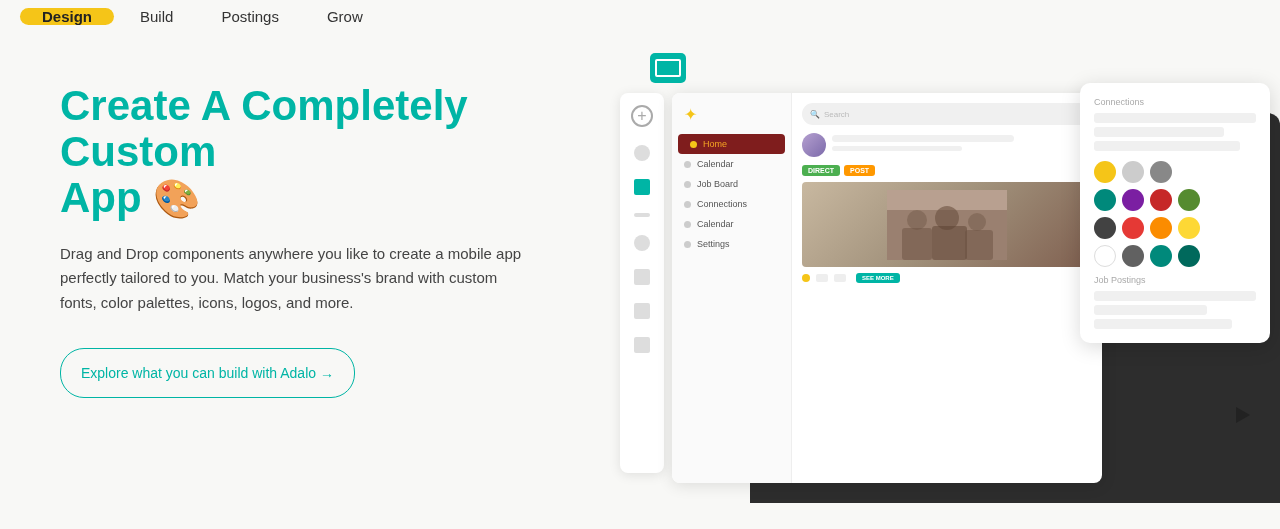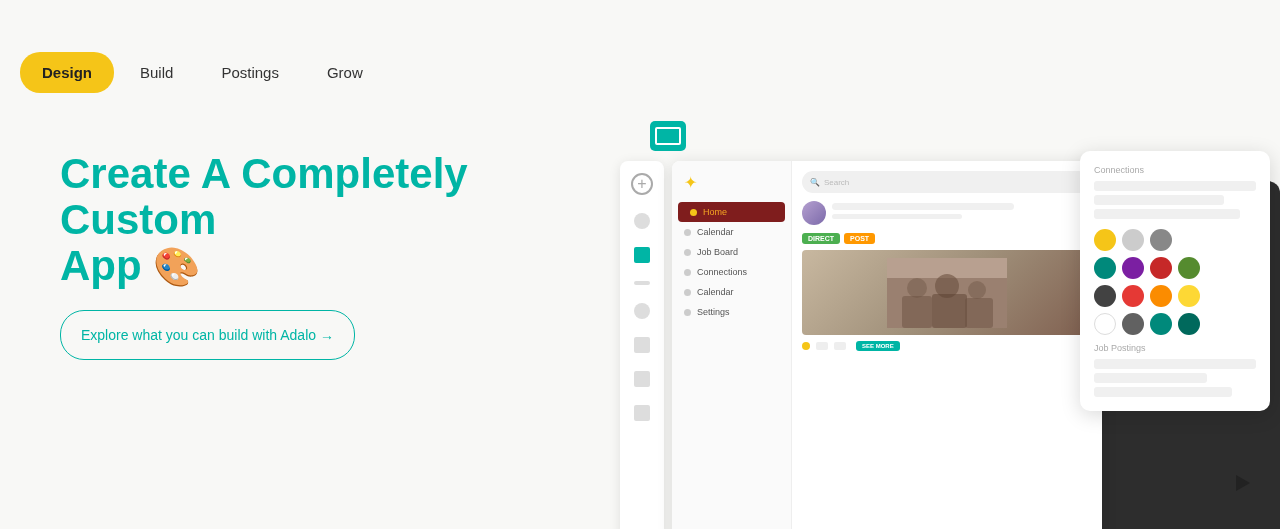--- a/index.html
+++ b/index.html
@@ -14,29 +14,28 @@
 
     
     .nav {
       display: flex;
       align-items: center;
       padding: 8px 20px;
       background: #f8f8f6;
       gap: 4px;
     }
     .nav-tab {
-      padding: 12px 22px;
+      padding: 0 22px;
       border-radius: 20px;
       font-size: 15px;
       font-weight: 500;
       cursor: pointer;
       border: none;
       background: transparent;
       color: #333;
-      margin-top: 44px;
     }
     .nav-tab.active {
       background: #f5c518;
       color: #222;
       font-weight: 600;
     }
 
     
     .main {
       display: flex;
@@ -389,20 +388,21 @@
 </nav>
 
 <div class="main">
 
   <div class="left-content">
     <h1 class="headline">
       <span>Create A Completely Custom</span><br>
       <span>App</span>
       <span class="emoji">🎨</span>
     </h1>
+    <p class="description">Drag and Drop components anywhere you like to create a mobile app perfectly tailored to you. Match your business's brand with custom fonts, color palettes, icons, logos, and more.</p>
     <a class="explore-link">Explore what you can build with Adalo →</a>
   </div>
 
   <div class="right-visual">
 
     <div class="dark-bg"></div>
 
     <div class="monitor-icon"></div>
 
     <div class="sidebar">

